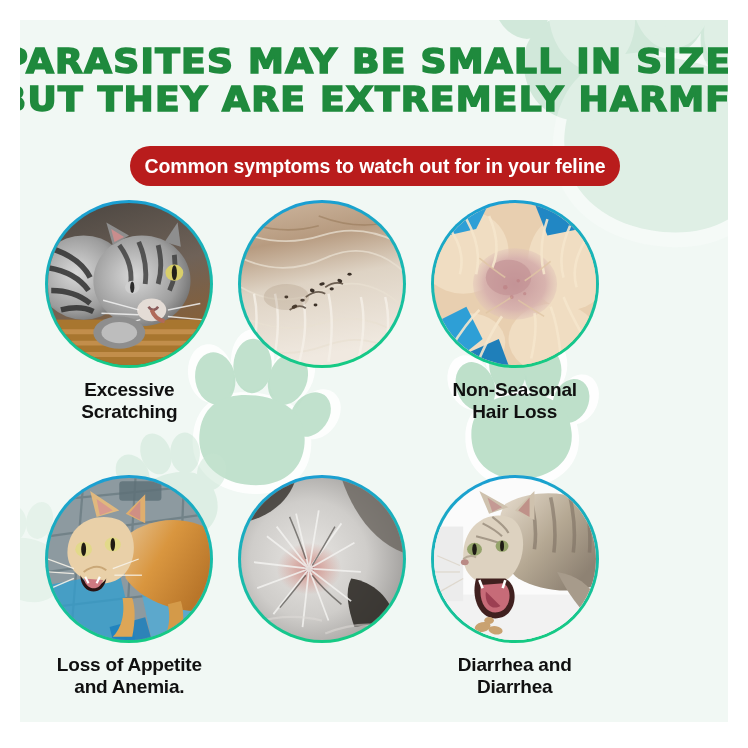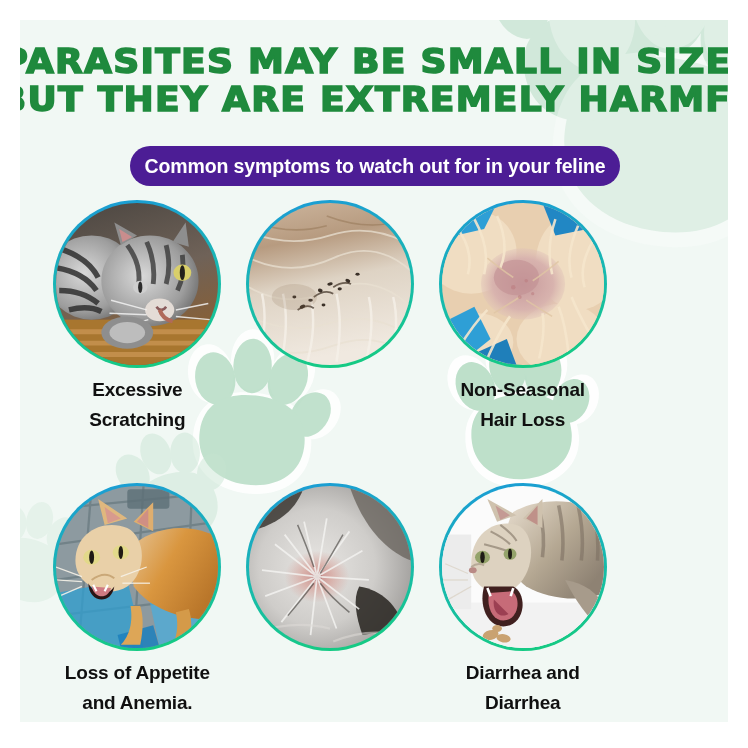--- a/index.html
+++ b/index.html
@@ -55,40 +55,40 @@
     -webkit-text-stroke: 1.6px #1f8a3d;
   }
 
   
   .subtitle-pill {
     position: absolute;
     left: 110px;
     top: 126px;
     width: 490px;
     height: 40px;
-    background: #4c1d95;
+    background: #b91c1c;
     border-radius: 22px;
     display: flex;
     align-items: center;
     justify-content: center;
     z-index: 5;
   }
   .subtitle-text {
     color: #ffffff;
     font-family: "Liberation Sans", sans-serif;
     font-weight: 600;
     font-size: 19.5px;
     letter-spacing: -0.1px;
     white-space: nowrap;
   }
 
   
   .grid {
     position: absolute;
-    left: 8px;
+    left: 0;
     top: 180px;
     width: 604px;
     z-index: 4;
   }
   .row {
     display: flex;
     justify-content: space-between;
     padding: 0 13px;
     box-sizing: border-box;
   }
@@ -124,21 +124,21 @@
   .caption {
     margin-top: 11px;
     text-align: center;
     color: #101010;
     font-family: "Liberation Sans", sans-serif;
     font-weight: 700;
     font-size: 19px;
     line-height: 22px;
     letter-spacing: -0.2px;
   }
-  .caption .l2 { display: block; margin-top: 8px; }
+  .caption .l2 { display: block; }
 </style>
 </head>
 <body>
 
 <div id="infographic">
 
   <svg class="bg-layer" viewBox="0 0 708 702" preserveAspectRatio="none">
     <defs>
       <g id="paw">
         <ellipse cx="-52" cy="-40" rx="25" ry="33" transform="rotate(-18 -52 -40)"></ellipse>

